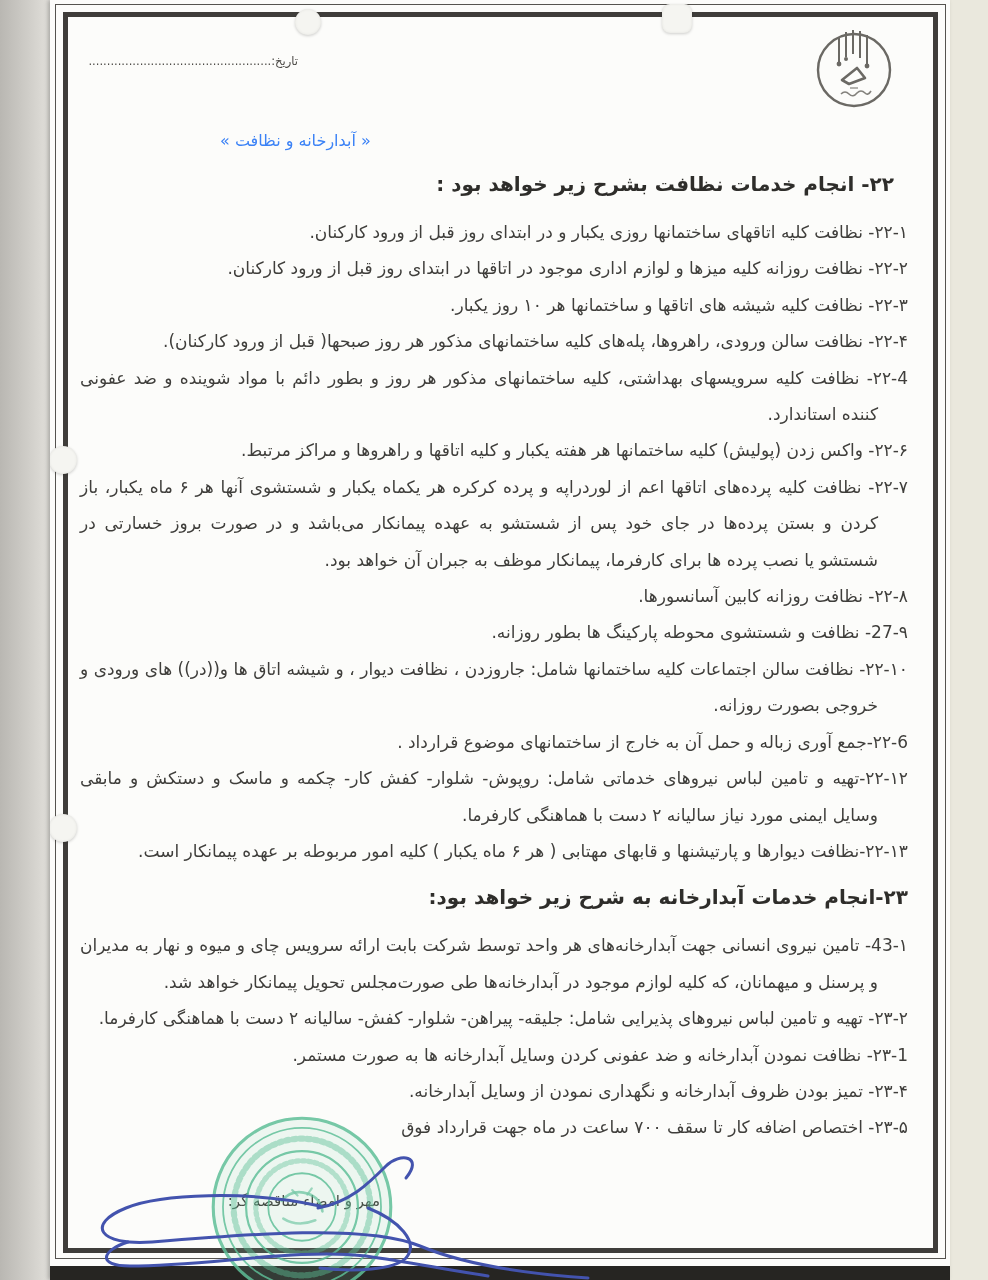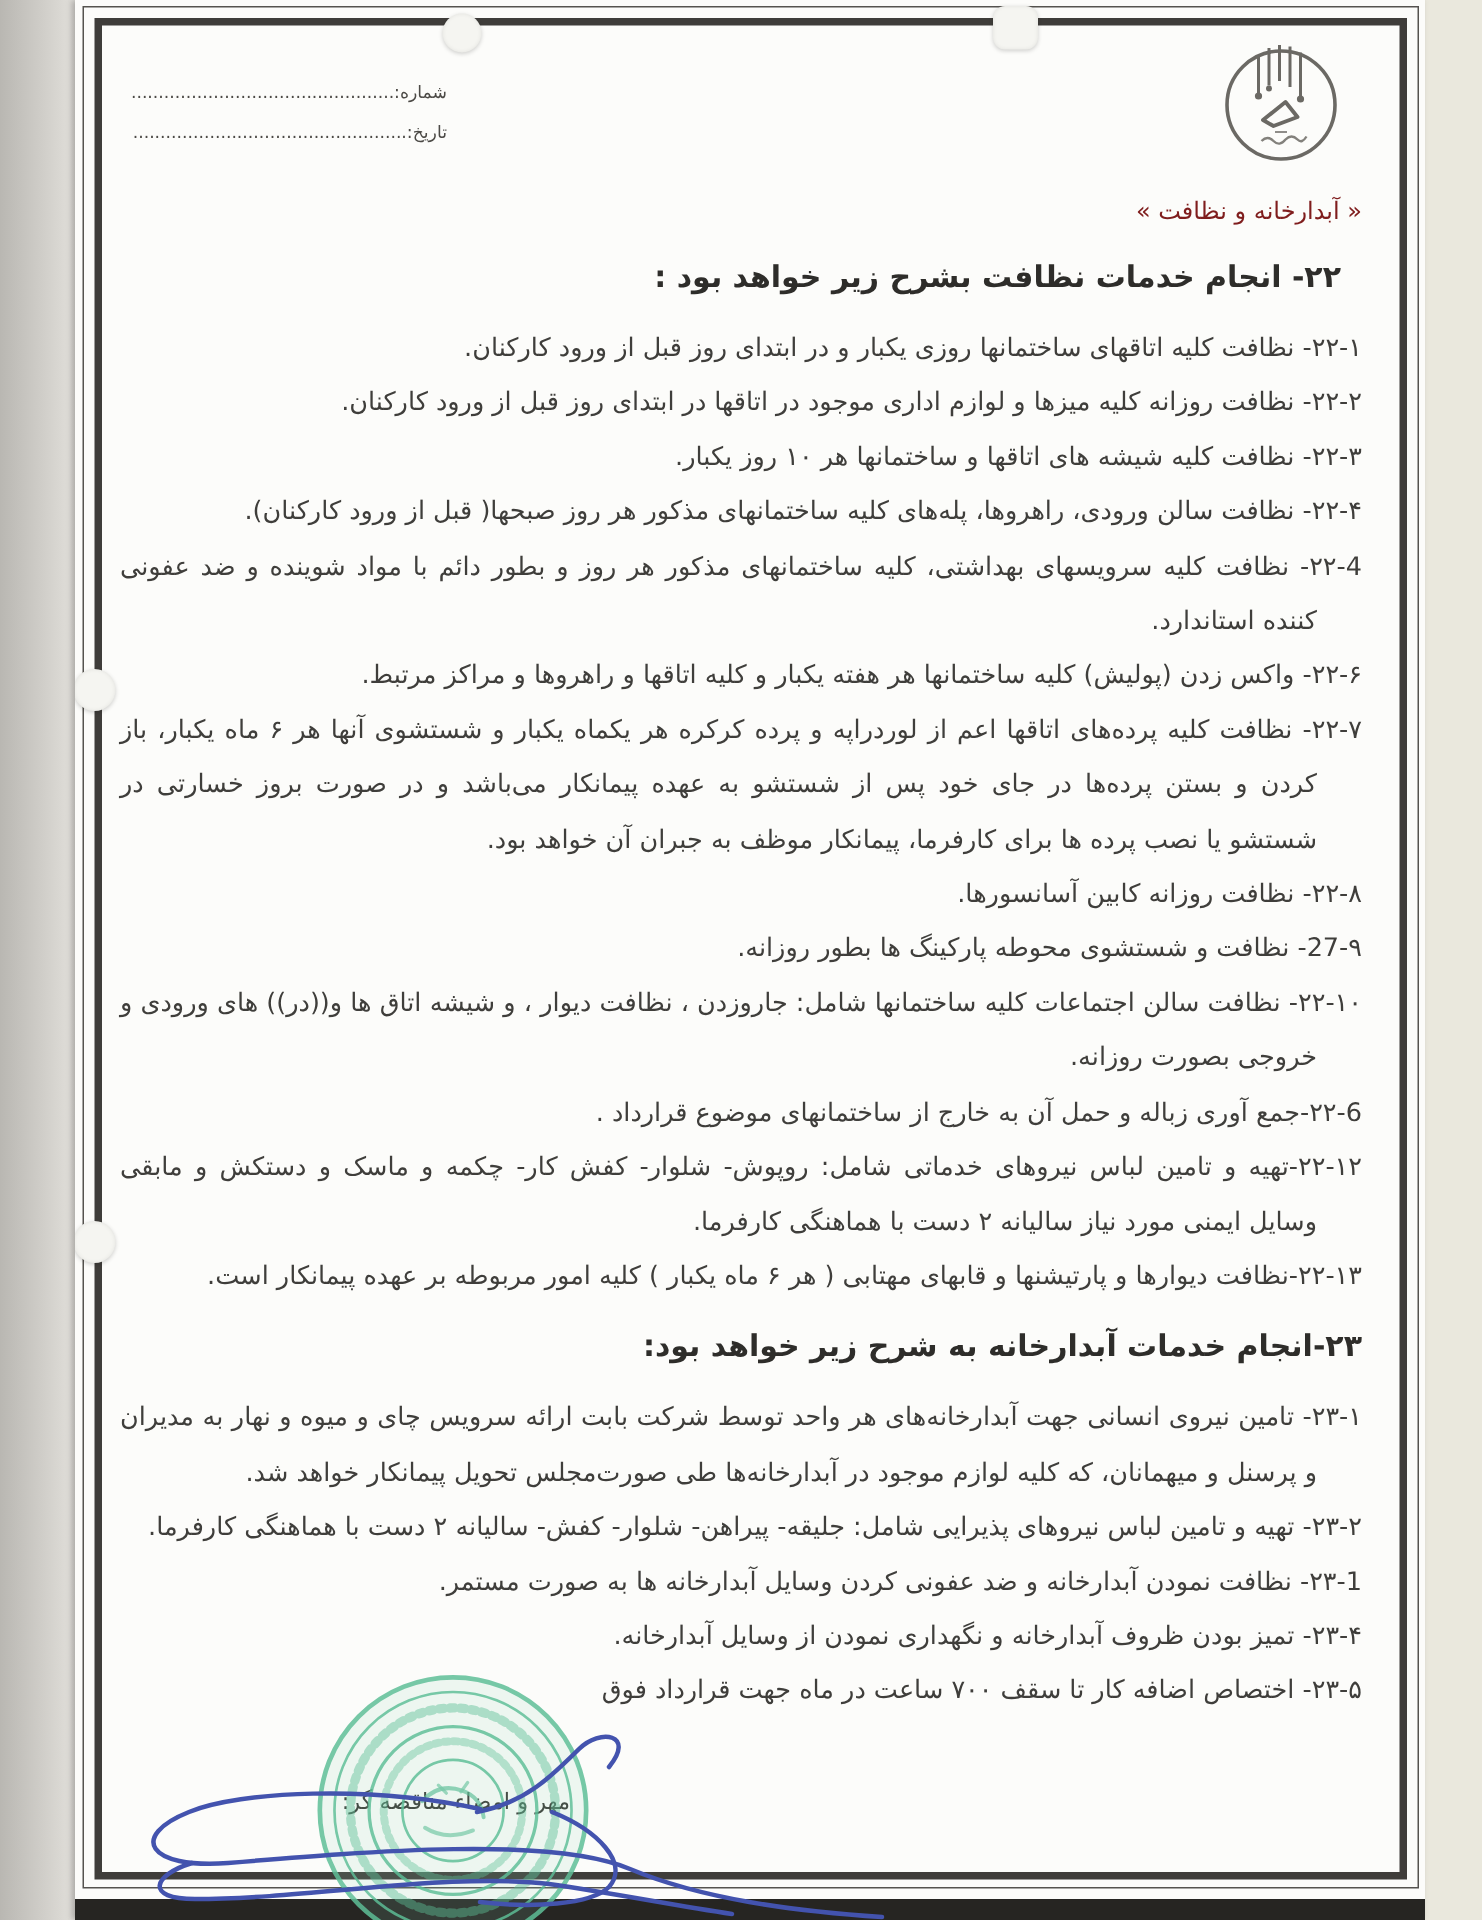--- a/index.html
+++ b/index.html
@@ -34,21 +34,21 @@
   .form-head{
     position:absolute;left:48px;top:48px;width:200px;
     direction:rtl;text-align:right;font-size:11.5px;color:#4c4a46;
     line-height:27px;letter-spacing:.5px;white-space:nowrap;
   }
   .doc-body{
     position:absolute;top:126px;left:30px;right:42px;
     direction:rtl;text-align:right;color:#3f3e3b;font-size:17px;
   }
   .title{
-    text-align:right;padding-left:140px;font-size:16px;color:#7f1d1d;
+    text-align:left;padding-left:140px;font-size:16px;color:#3b82f6;
     line-height:30px;
   }
   h2.sec{
     margin:8px 0 0 0;font-size:20px;font-weight:700;color:#2e2d2a;
     line-height:40px;padding-right:14px;
   }
   h2.sec23{padding-right:0;}
   .items{margin-top:10px;}
   .items p{
     margin:0;line-height:36.4px;text-align:justify;
@@ -73,21 +73,20 @@
   <div class="frame-outer"></div>
   <div class="frame-inner"></div>
   <div class="bottom-bar"></div>
 
   <div class="punch" style="left:245px;top:9px;width:26px;height:26px;"></div>
   <div class="punch square" style="left:612px;top:4px;width:30px;height:29px;"></div>
   <div class="punch" style="left:-1px;top:446px;width:28px;height:28px;"></div>
   <div class="punch" style="left:-1px;top:814px;width:28px;height:28px;"></div>
 
   <div class="form-head">
-    <div>شماره:................................................</div>
     <div>تاریخ:..................................................</div>
   </div>
 
   <svg class="logo" width="92" height="92" viewBox="0 0 92 92">
     <g fill="none" stroke="#6b6964" stroke-width="2.4">
       <circle cx="46" cy="46" r="36"></circle>
     </g>
     <g fill="none" stroke="#6b6964" stroke-width="2">
       <line x1="31" y1="13" x2="31" y2="38"></line>
       <line x1="38" y1="8" x2="38" y2="33"></line>
@@ -120,21 +119,21 @@
       <p>۲۲-۸- نظافت روزانه کابین آسانسورها.</p>
       <p>27-۹- نظافت و شستشوی محوطه پارکینگ ها بطور روزانه.</p>
       <p>۲۲-۱۰- نظافت سالن اجتماعات کلیه ساختمانها شامل: جاروزدن ، نظافت دیوار ، و شیشه اتاق ها و((در)) های ورودی و خروجی بصورت روزانه.</p>
       <p>۲۲-6-جمع آوری زباله و حمل آن به خارج از ساختمانهای موضوع قرارداد .</p>
       <p>۲۲-۱۲-تهیه و تامین لباس نیروهای خدماتی شامل: روپوش- شلوار- کفش کار- چکمه و ماسک و دستکش و مابقی وسایل ایمنی مورد نیاز سالیانه ۲ دست با هماهنگی کارفرما.</p>
       <p>۲۲-۱۳-نظافت دیوارها و پارتیشنها و قابهای مهتابی ( هر ۶ ماه یکبار ) کلیه امور مربوطه بر عهده پیمانکار است.</p>
     </div>
 
     <h2 class="sec sec23">۲۳-انجام خدمات آبدارخانه به شرح زیر خواهد بود:</h2>
     <div class="items">
-      <p>۲۳-۱- تامین نیروی انسانی جهت آبدارخانه‌های هر واحد توسط شرکت بابت ارائه سرویس چای و میوه و نهار به مدیران و پرسنل و میهمانان، که کلیه لوازم موجود در آبدارخانه‌ها طی صورت‌مجلس تحویل پیمانکار خواهد شد.</p>
+      <p>43-۱- تامین نیروی انسانی جهت آبدارخانه‌های هر واحد توسط شرکت بابت ارائه سرویس چای و میوه و نهار به مدیران و پرسنل و میهمانان، که کلیه لوازم موجود در آبدارخانه‌ها طی صورت‌مجلس تحویل پیمانکار خواهد شد.</p>
       <p>۲۳-۲- تهیه و تامین لباس نیروهای پذیرایی شامل: جلیقه- پیراهن- شلوار- کفش- سالیانه ۲ دست با هماهنگی کارفرما.</p>
       <p>۲۳-1- نظافت نمودن آبدارخانه و ضد عفونی کردن وسایل آبدارخانه ها به صورت مستمر.</p>
       <p>۲۳-۴- تمیز بودن ظروف آبدارخانه و نگهداری نمودن از وسایل آبدارخانه.</p>
       <p>۲۳-۵- اختصاص اضافه کار تا سقف ۷۰۰ ساعت در ماه جهت قرارداد فوق</p>
     </div>
   </div>
 
   <div class="sig-label">مهر و امضاء مناقصه گر:</div>
 
   <svg class="stamp" width="214" height="190" viewBox="0 0 214 214">

